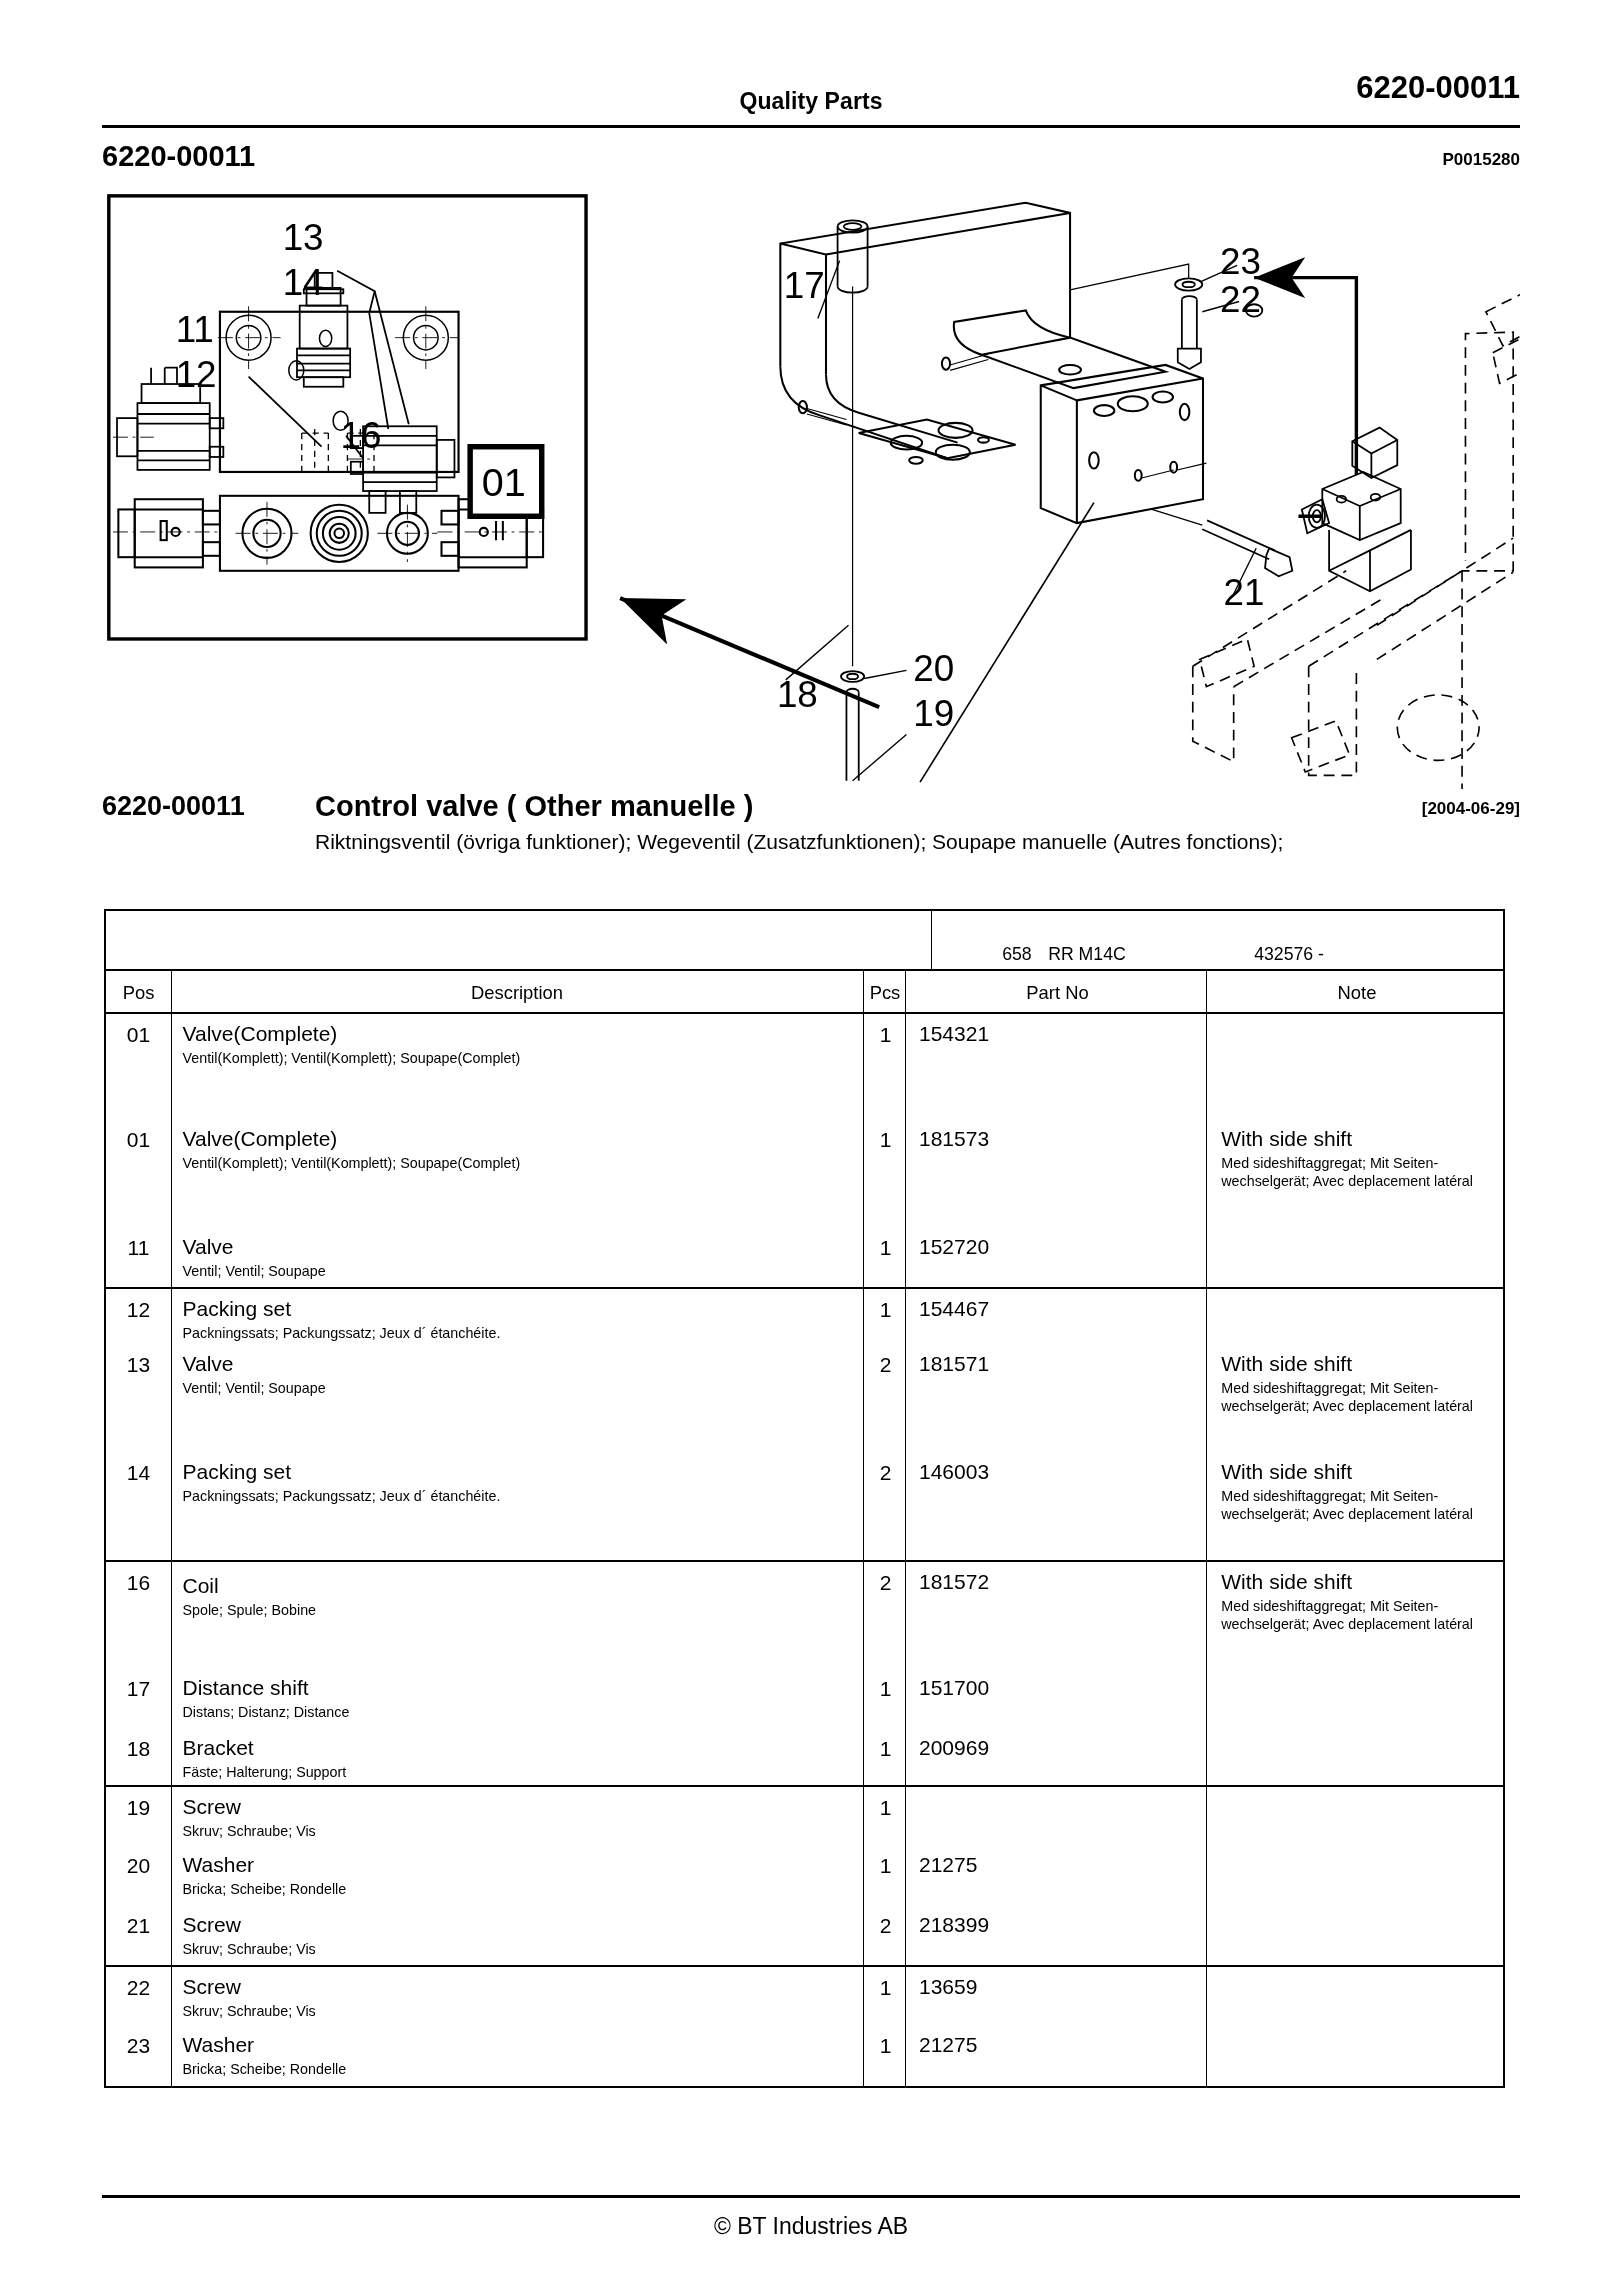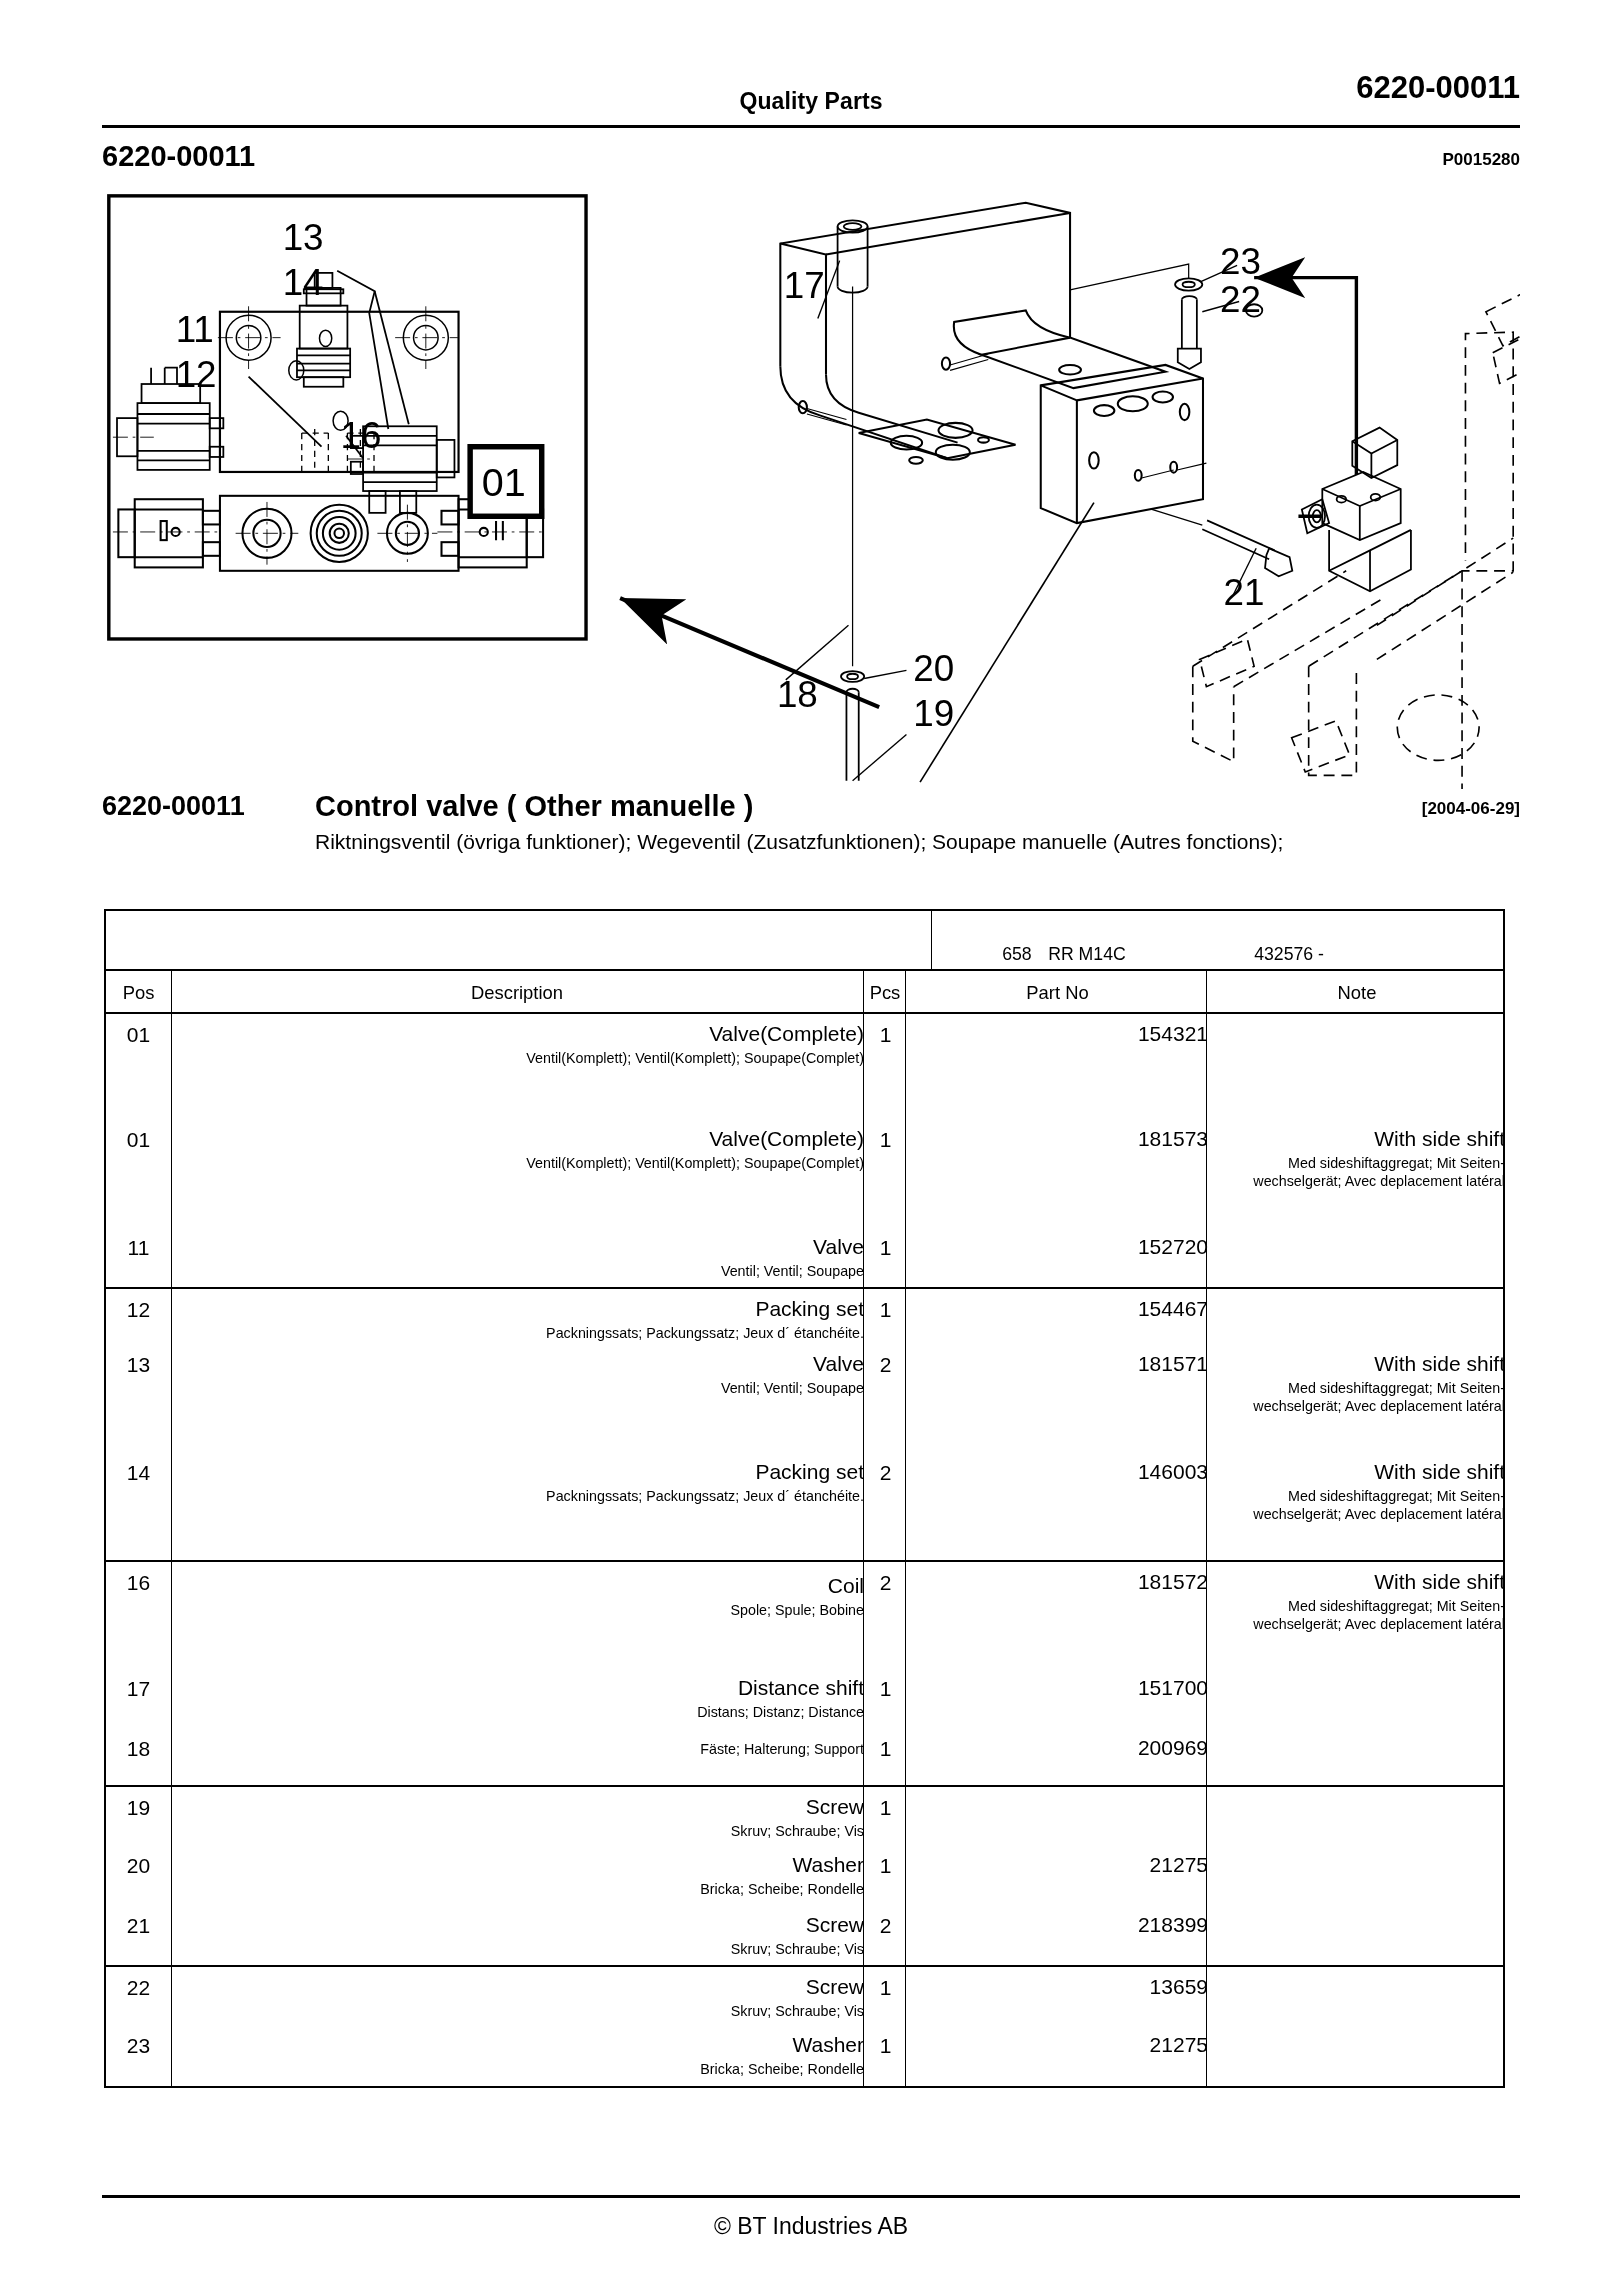--- a/index.html
+++ b/index.html
@@ -172,21 +172,21 @@
   .c-pcs  { left: 759px; width: 41px;  text-align: center; }
   .c-part { left: 802px; width: 300px; }
   .c-note { left: 1103px; width: 296px; }
 
   .t-main {
     font-size: 21px;
     line-height: 23px;
     padding-top: 8.2px;
   }
   .c-pos.t-main, .c-pcs.t-main { padding-top: 8.9px; }
-  .c-desc.t-main, .c-part.t-main, .c-note.t-main { padding-left: 9.5px; text-align: right; }
+  .c-desc.t-main, .c-part.t-main, .c-note.t-main { padding-left: 9.5px; }
   .c-part.t-main { padding-left: 11px; }
   .c-note.t-main { padding-left: 12.3px; }
 
   .t-sub {
     font-size: 14.3px;
     line-height: 18.4px;
     padding-left: 9.5px;
     padding-top: 3.4px;
   }
   .c-note .t-sub { padding-left: 12.3px; }
@@ -651,20 +651,21 @@
             <div class="cell c-part t-main" style="top: 0px; height: 60px;">
               <div>151700</div>
             </div>
             <div class="cell c-note t-main" style="top: 0px; height: 60px;"></div>
           </div>
           <div class="row" style="height: 57px;">
             <div class="cell c-pos t-main" style="top: 0px; height: 57px;">
               <div>18</div>
             </div>
             <div class="cell c-desc t-main" style="top: 0px; height: 57px;">
+              <div>Bracket</div>
               <div class="t-sub" style="padding-left: 0px;">Fäste; Halterung; Support</div>
             </div>
             <div class="cell c-pcs t-main" style="top: 0px; height: 57px;">
               <div>1</div>
             </div>
             <div class="cell c-part t-main" style="top: 0px; height: 57px;">
               <div>200969</div>
             </div>
             <div class="cell c-note t-main" style="top: 0px; height: 57px;"></div>
           </div>

